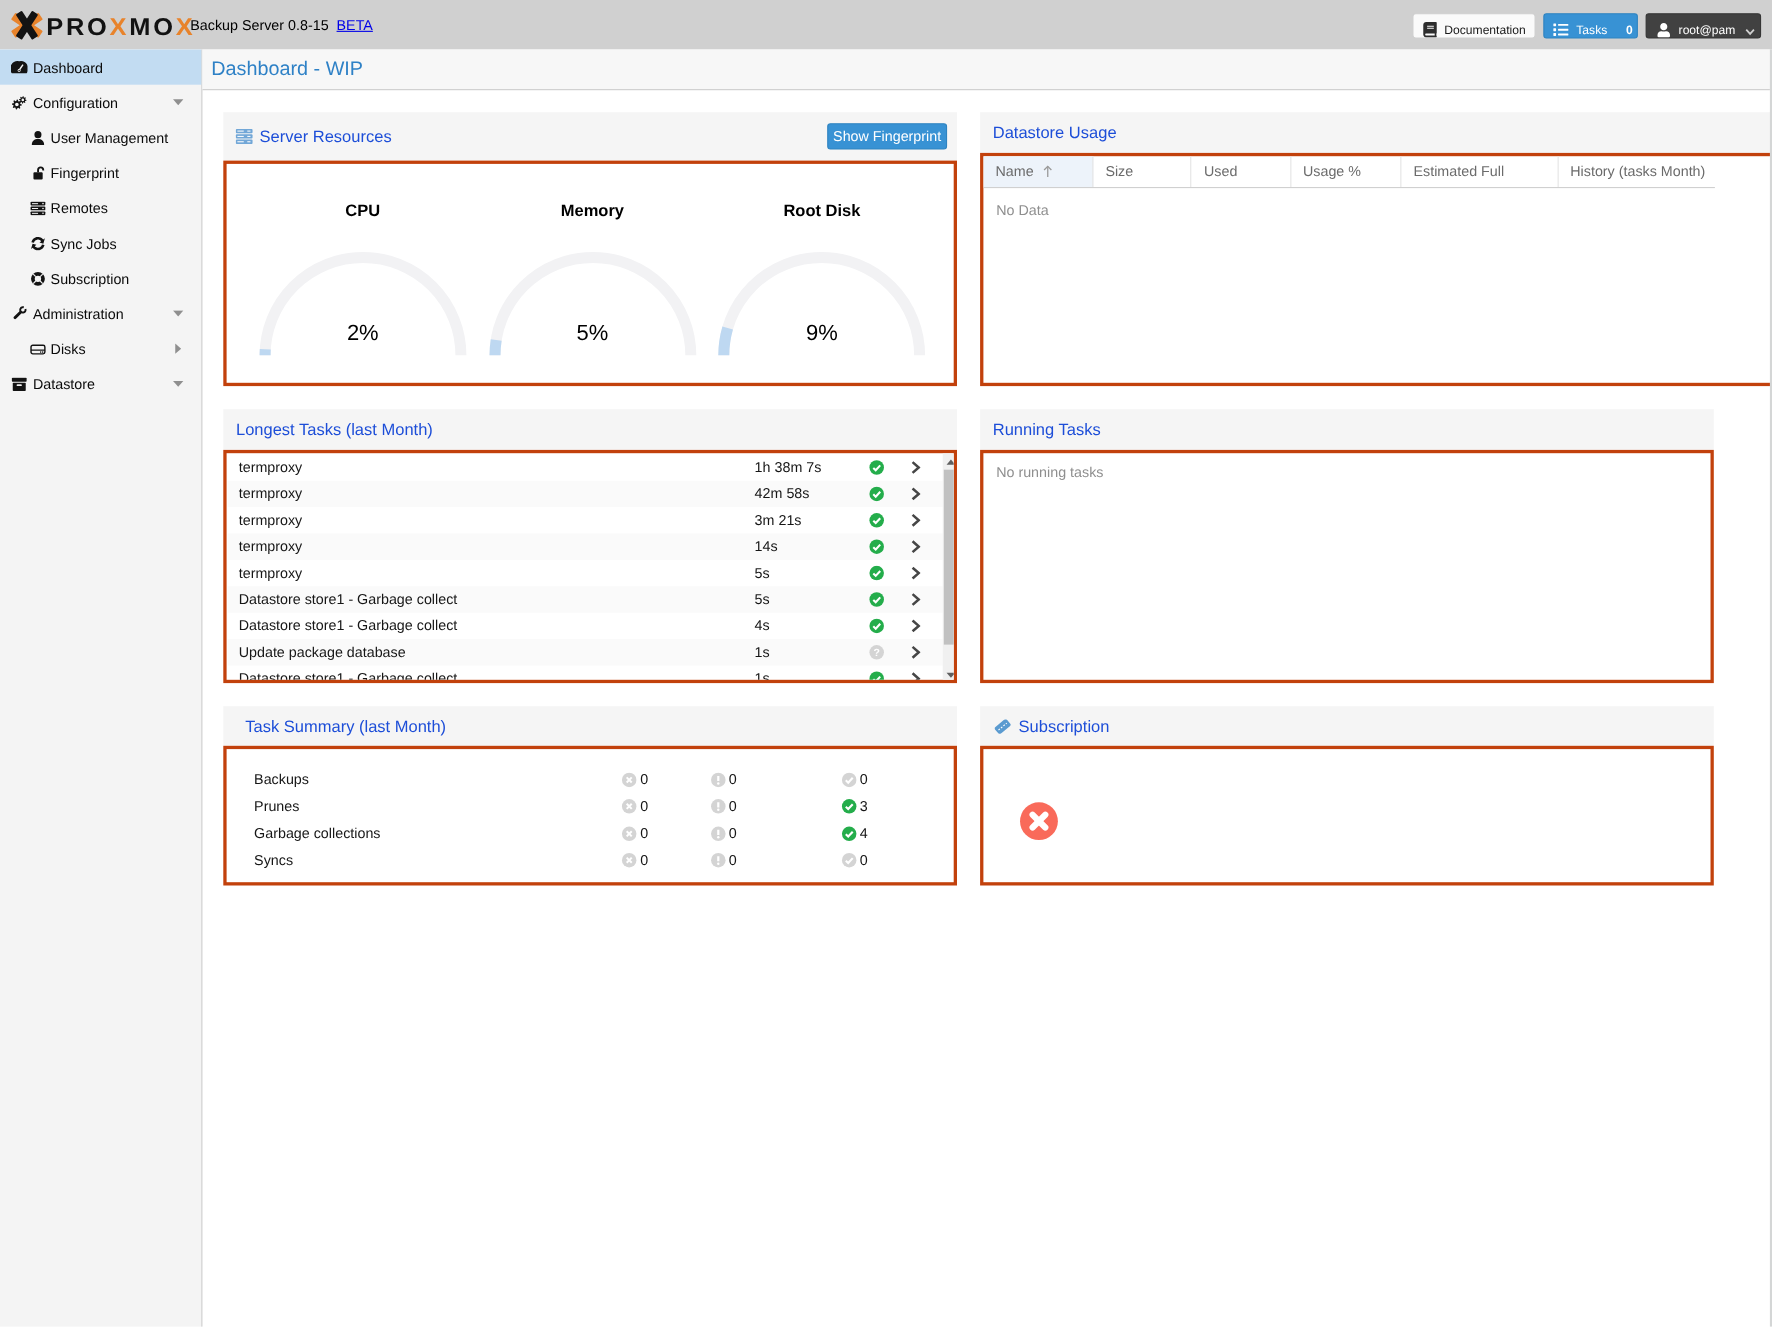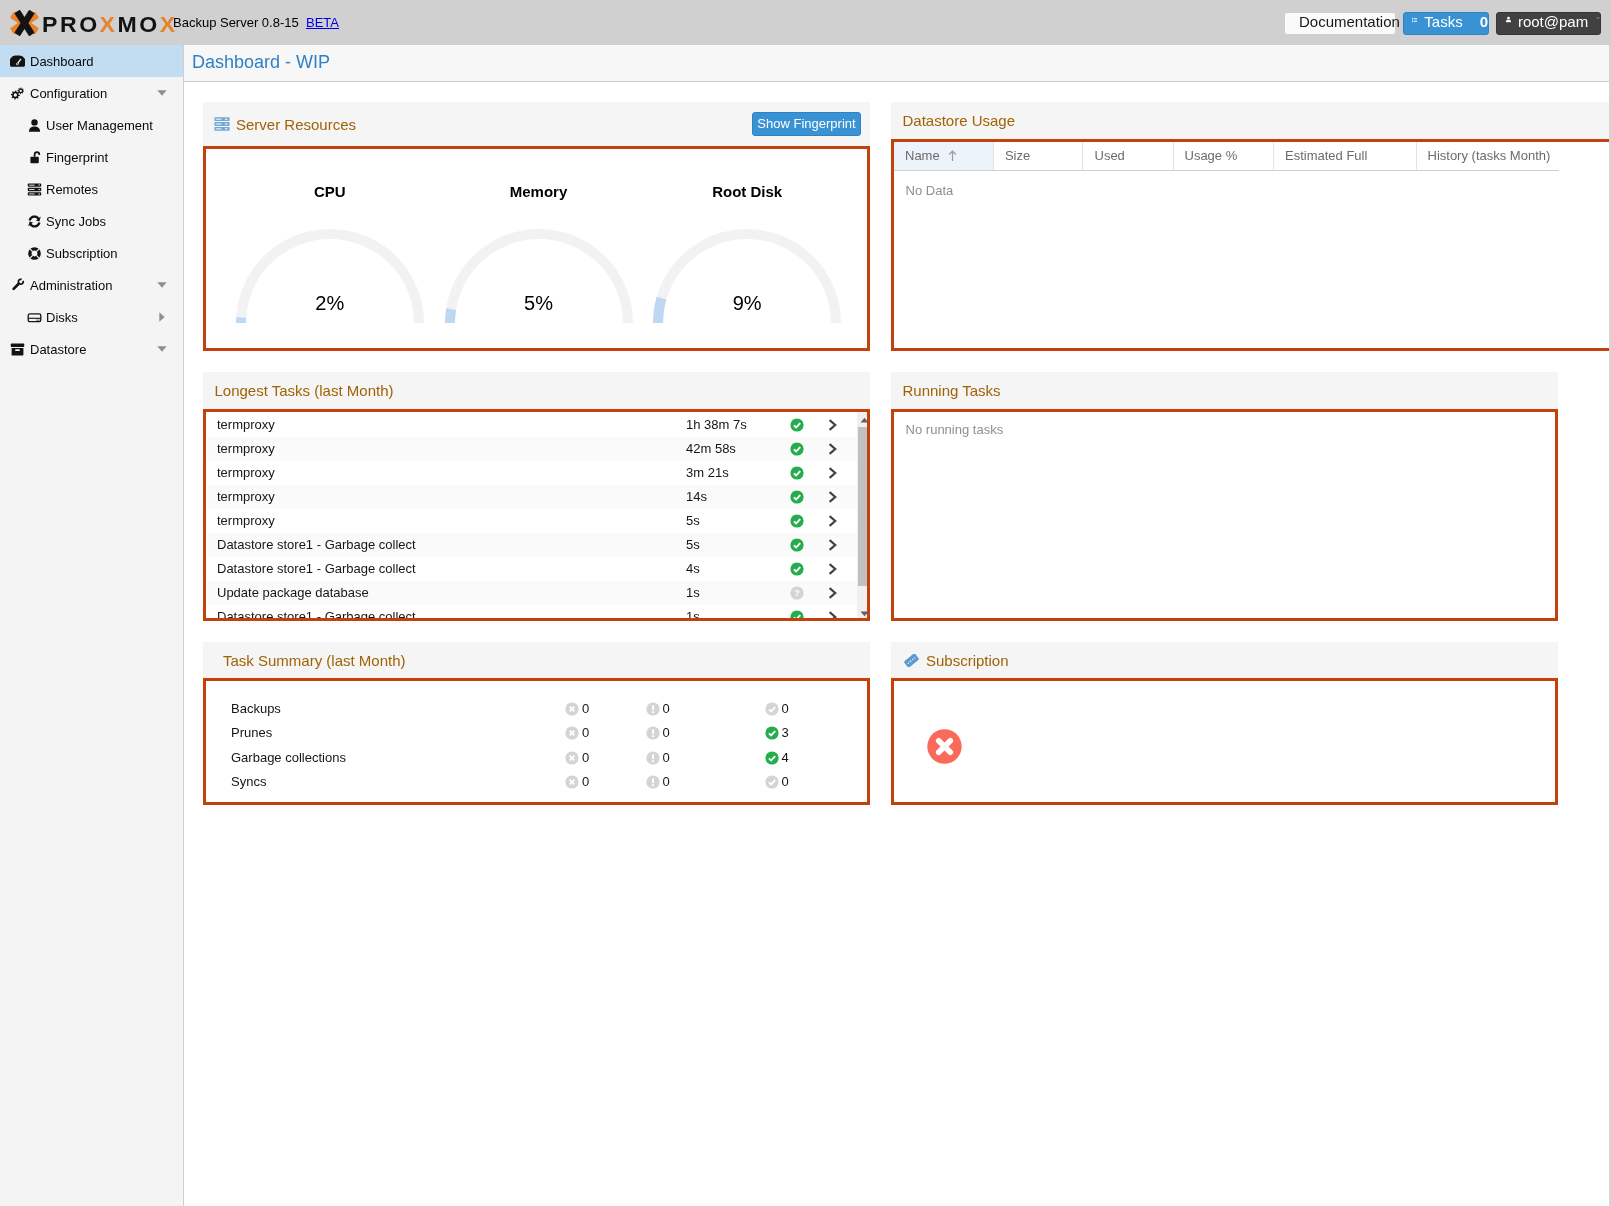--- a/index.html
+++ b/index.html
@@ -5,41 +5,41 @@
 * { margin:0; padding:0; box-sizing:border-box; }
 html,body { width:1611px; height:1206px; font-family:"Liberation Sans", sans-serif; background:#fff; overflow:hidden; }
 
 #topbar { position:absolute; left:0; top:0; width:1611px; height:45px; background:#d0d0d0; }
 #logo { position:absolute; left:10px; top:6px; }
 #pmxword { position:absolute; left:41.5px; top:11.5px; font-size:22px; font-weight:bold; letter-spacing:2.4px; transform:scaleX(1.05); transform-origin:0 0; }
 #pmxword .k { color:#121212; }
 #pmxword .o { color:#e8832b; }
 #prodtext { position:absolute; left:173px; top:0; height:45px; line-height:45px; font-size:13px; color:#000; }
 #beta { color:#0000e8; text-decoration:underline; }
-.tbbtn { position:absolute; top:12px; height:23px; border-radius:3px; font-size:15px; display:flex; align-items:flex-start; }
+.tbbtn { position:absolute; top:12px; height:23px; border-radius:3px; font-size:11px; display:flex; align-items:flex-end; }
 #btn-doc { left:1284px; width:112px; background:#fafafa; border:1px solid #cfcfcf; color:#1a1a1a; }
 #btn-tasks { left:1403px; width:86px; background:#3892d4; border:1px solid #2e83c0; color:#fff; }
 #btn-user { left:1496px; width:105px; background:#414141; border:1px solid #353535; color:#fff; }
 
 #sidebar { position:absolute; left:0; top:45px; width:184px; height:1161px; background:#f4f4f4; border-right:1px solid #cfcfcf; }
 .nav { position:absolute; left:0; width:183px; height:32px; display:flex; align-items:center; font-size:13px; color:#0a0a0a; }
 .nav .ic { position:absolute; left:10px; width:15px; text-align:center; }
 .nav .lbl { position:absolute; left:30px; }
 .nav.sub .ic { left:27px; }
 .nav.sub .lbl { left:46px; }
 .nav .car { position:absolute; left:157px; }
 .sel { background:#c2dcf2; }
 
 #rstrip { position:absolute; left:1608.5px; top:45px; width:2.5px; height:1161px; background:#d4d6d6; z-index:5; }
 #wipbar { position:absolute; left:184px; top:45px; width:1424.5px; height:37px; background:#f7f7f7; border-bottom:1px solid #cdcdcd; }
 #wipbar span { position:absolute; left:8px; top:0; line-height:35px; font-size:18px; color:#2e81c6; }
 
 .panel { position:absolute; }
 .phead { position:absolute; left:0; top:0; right:0; background:#f5f5f5; display:flex; align-items:center; }
-.ptitle { font-size:15px; color:#a16207; }
+.ptitle { font-size:15px; color:#1d4ed8; }
 .pbody { position:absolute; left:0; right:0; bottom:0; background:#fff; border:3px solid #c2410c; overflow:hidden; }
 
 .gwrap { position:absolute; top:0; }
 .gtitle { position:absolute; width:190px; text-align:center; font-size:15px; font-weight:bold; color:#000; }
 .gpct { position:absolute; width:190px; text-align:center; font-size:20px; color:#000; }
 
 .trow { position:absolute; left:1px; width:650px; height:24px; font-size:13px; color:#161616; }
 .trow.alt { background:#fafafa; }
 .trow .tn { position:absolute; left:10px; top:0; line-height:24px; }
 .trow .td { position:absolute; left:479px; top:0; line-height:24px; }

